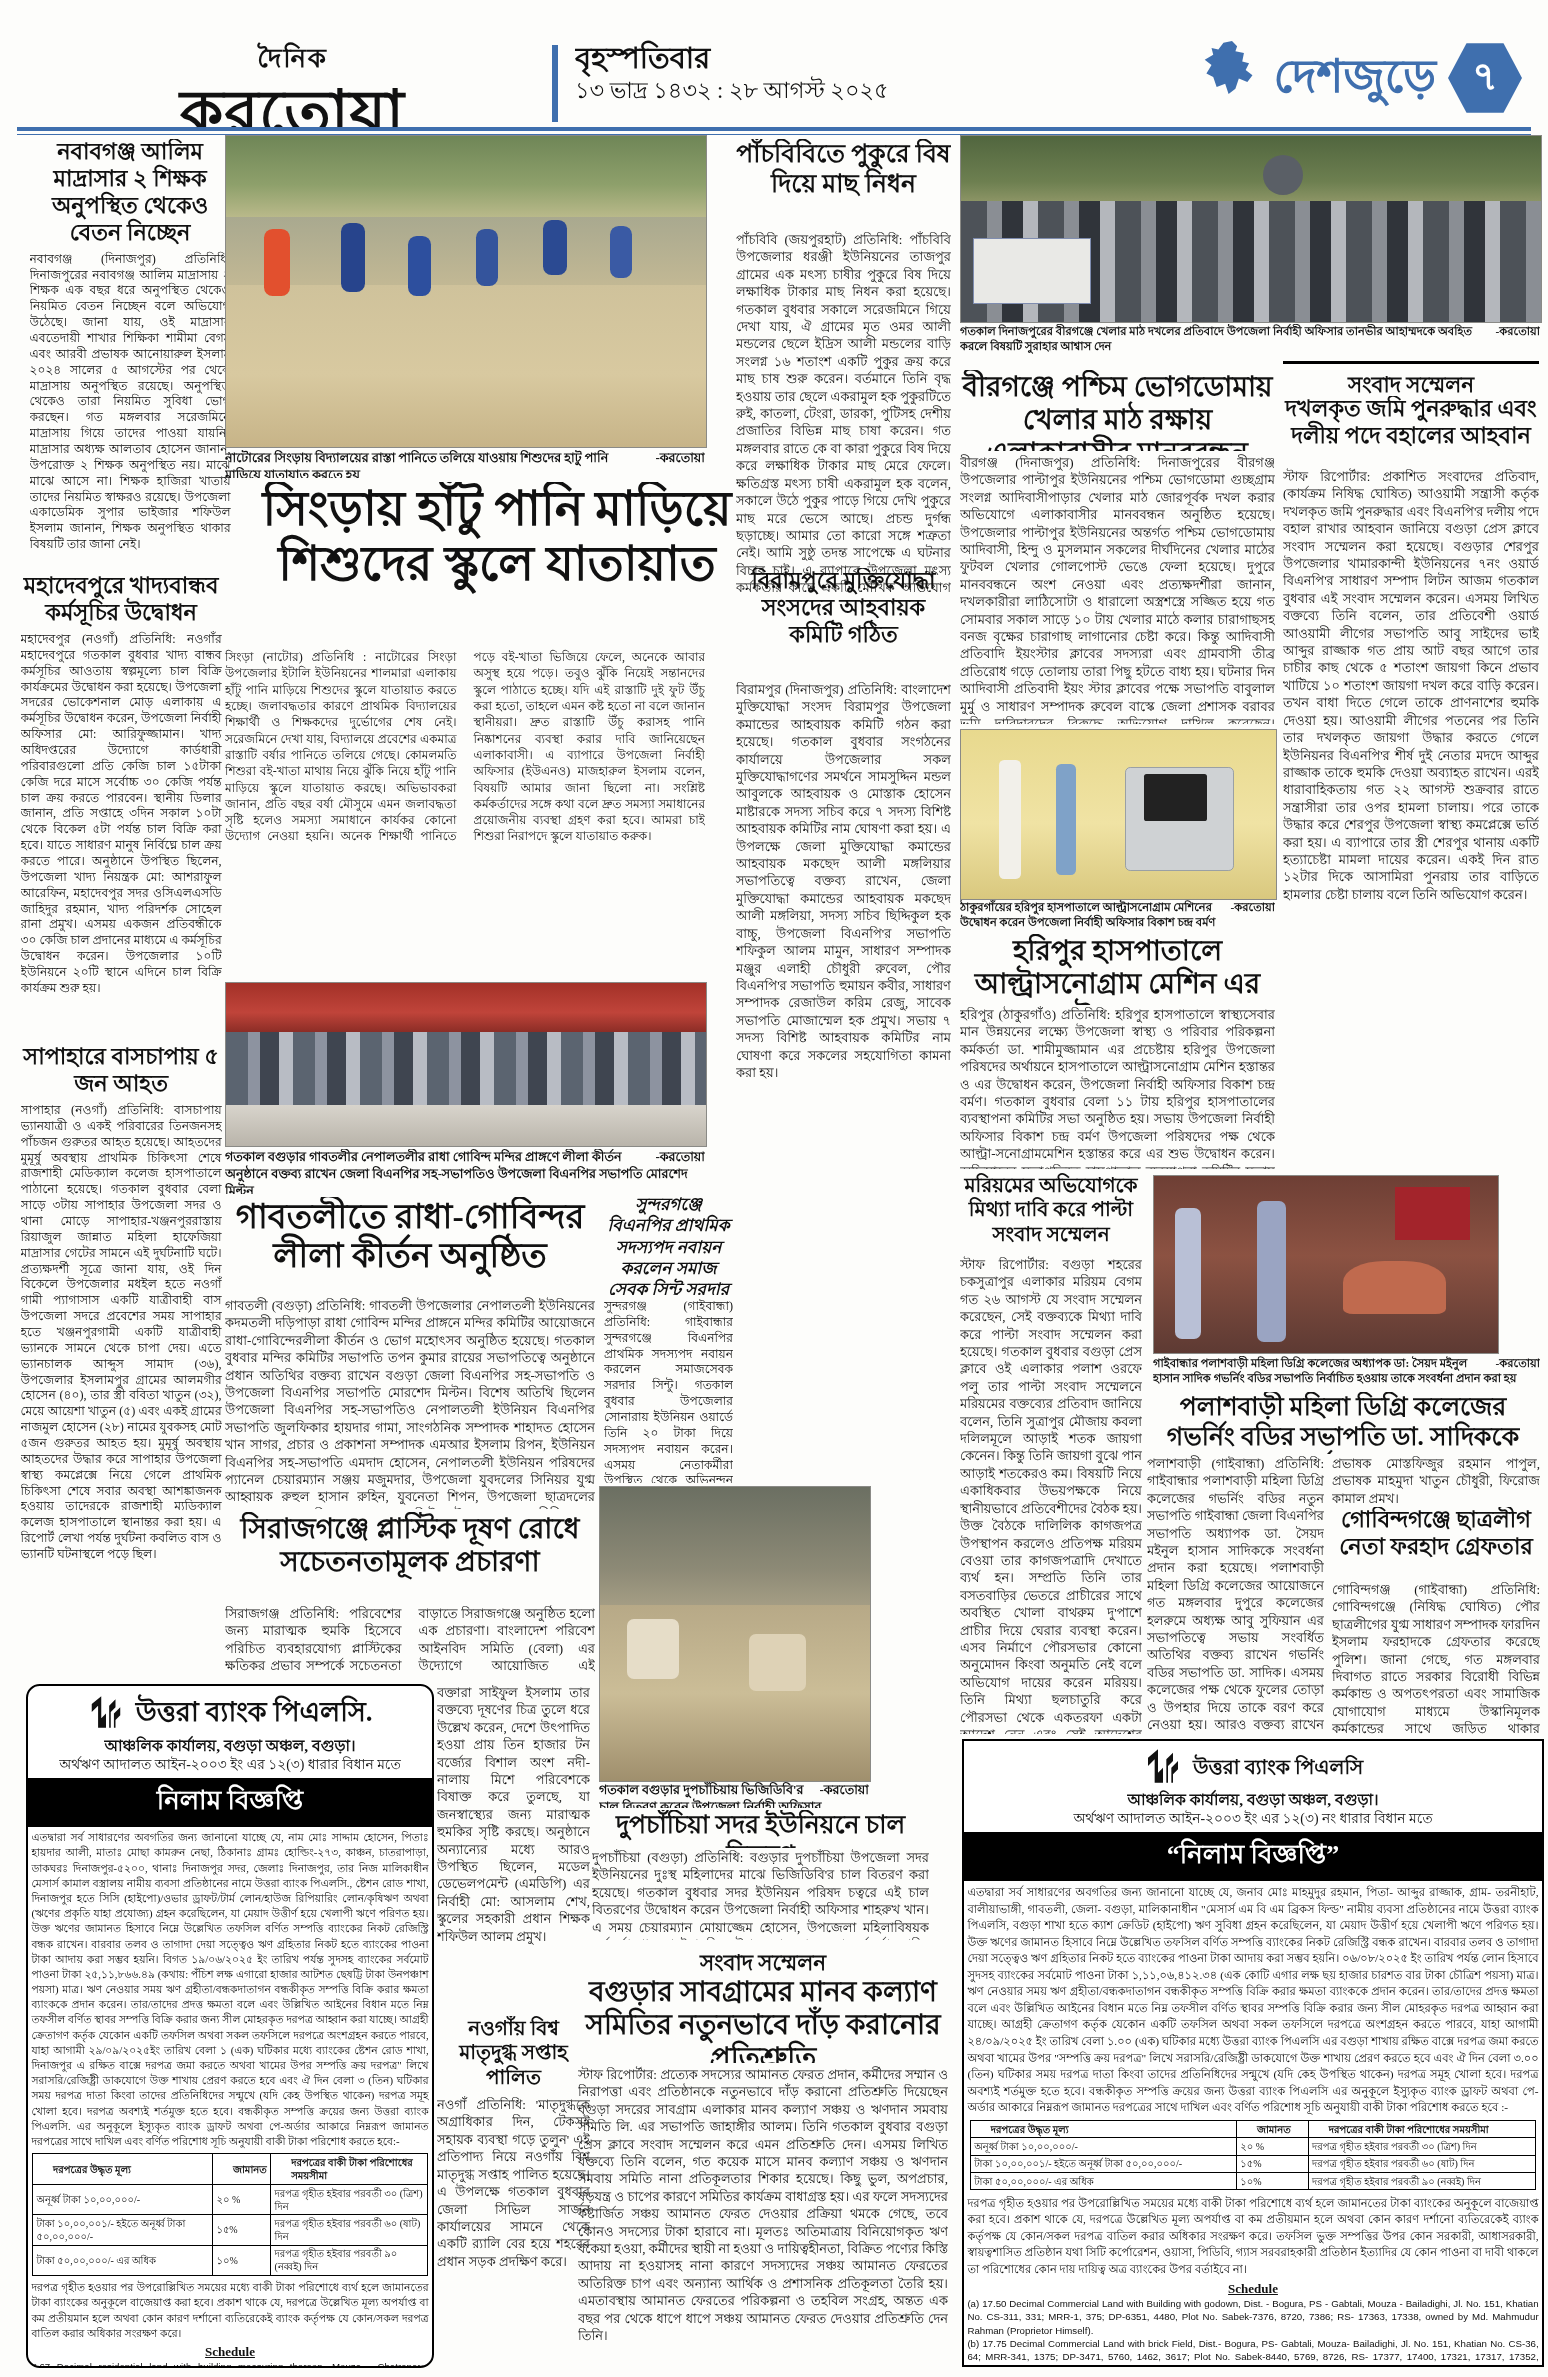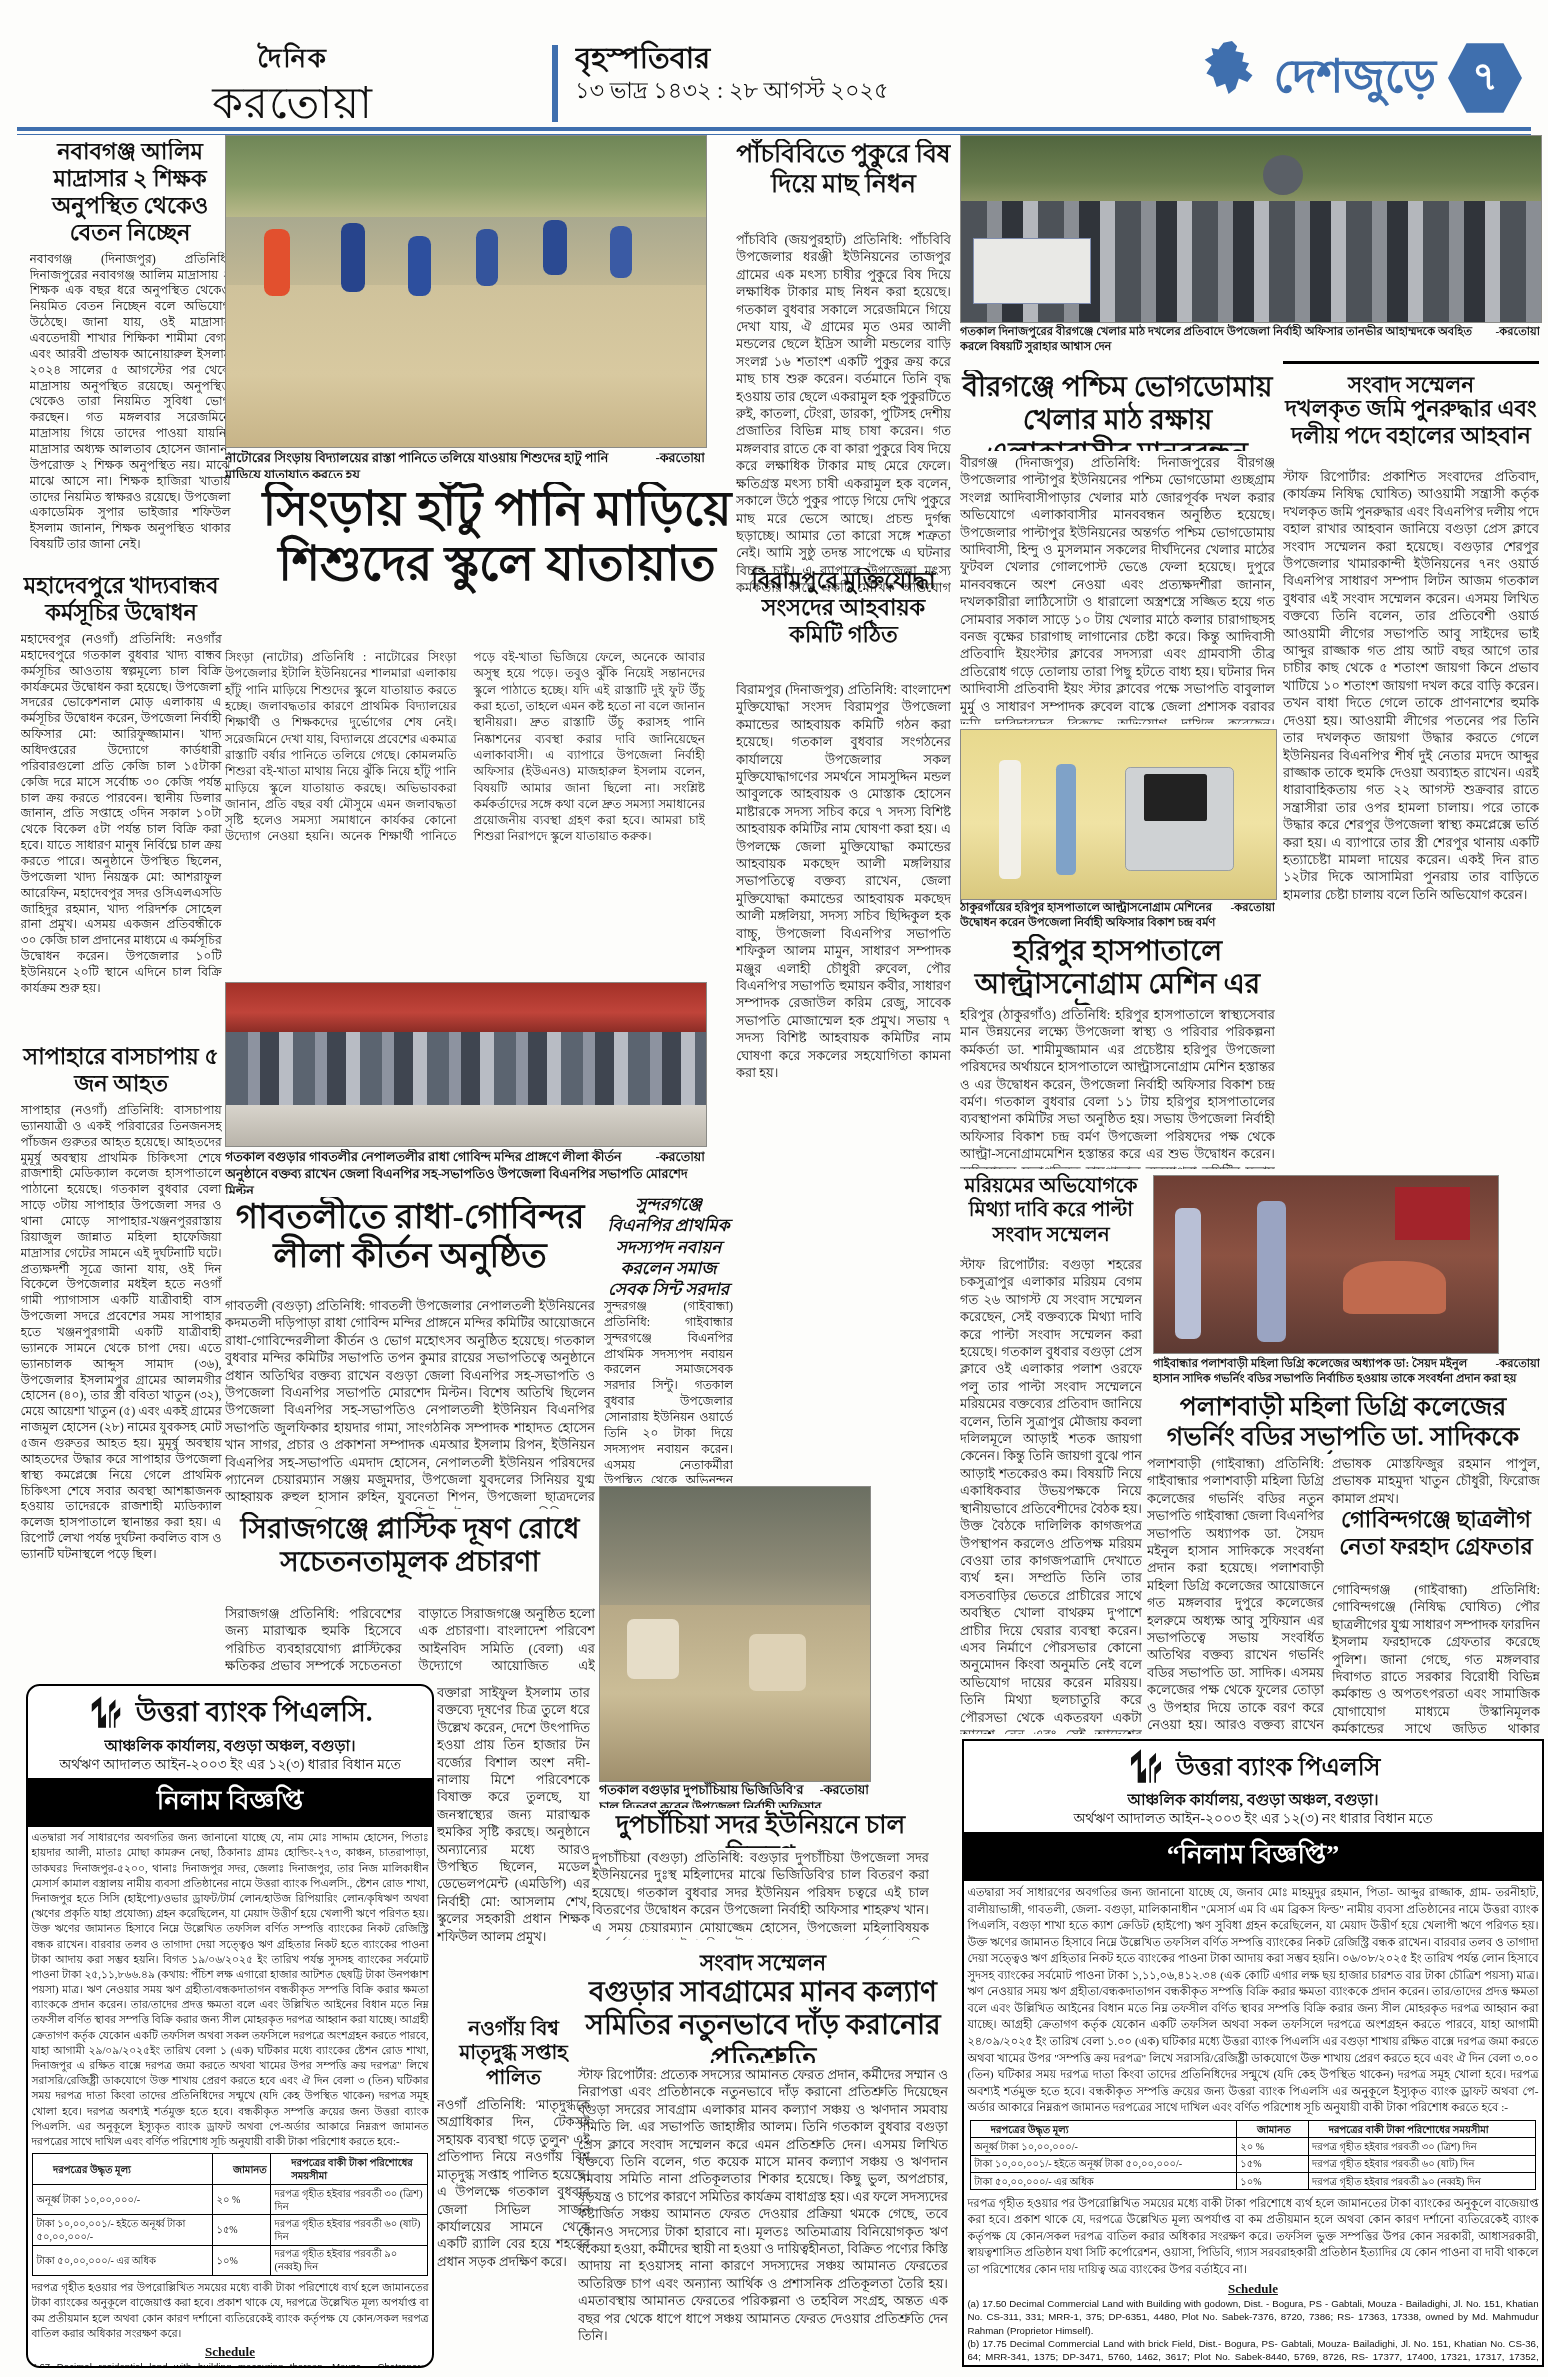--- a/index.html
+++ b/index.html
@@ -18,21 +18,21 @@
   .bt{font-size:13px;line-height:1.34;text-align:justify;}
   .bt-sm{font-size:12.2px;line-height:1.3;text-align:justify;}
   .bt-lg{font-size:12px;line-height:1.36;text-align:justify;}
   .cols2{column-count:2;column-gap:17px;}
   .cap{font-weight:bold;font-size:12.7px;line-height:1.32;}
   .cap-sm{font-weight:bold;font-size:11.4px;line-height:1.3;}
   .credit{float:right;font-weight:bold;margin-left:8.6px;}
   
   .mast{text-align:center;}
   .mast .pfx{font-size:26px;font-weight:bold;letter-spacing:1.7px;}
-  .mast .nm{font-size:44px;font-weight:normal;line-height:1.0;letter-spacing:0.9px;}
+  .mast .nm{font-size:62px;font-weight:bold;line-height:1.0;letter-spacing:0.9px;}
   .vbar{background:#3f6fae;}
   .dayline{font-size:29px;font-weight:bold;line-height:1.25;}
   .dateline2{font-size:22.4px;line-height:1.3;}
   .secwrap{display:flex;gap:12px;}
   .secname{font-size:46px;font-weight:bold;color:#3f6fae;}
   .hexa{width:74px;height:74px;background:#3f6fae;display:flex;align-items:center;justify-content:center;
         clip-path:polygon(25% 3%,75% 3%,100% 50%,75% 97%,25% 97%,0% 50%);}
   .hexa span{color:#fff;font-size:40px;font-weight:bold;}
   .dblrule{border-top:4.3px solid #3f6fae;border-bottom:1.7px solid #3f6fae;height:2.6px;}
   
@@ -257,21 +257,21 @@
 
   </div>
 
   <div class="abs ad" style="left:962px;top:1739px;width:578px;height:624px;">
     <div class="ad-head">
       <span>
         <svg width="40" height="40" viewBox="0 0 24 24">
             <path fill="#111" d="M7,22 L7,8 L3,12 L3,7 L9,2 L9,16 L12,13 L12,22 Z M14,22 L14,8 L18,4 L18,9 L15,12 L15,22 Z M17,22 L17,13 L21,9 L21,14 L18,17 L18,22 Z"></path>
           </svg>
       </span>
-      <span class="ad-bank" style="font-size:24px;">উত্তরা ব্যাংক পিএলসি</span>
+      <span class="ad-bank" style="font-size:20px;">উত্তরা ব্যাংক পিএলসি</span>
     </div>
     <div class="ad-sub">আঞ্চলিক কার্যালয়, বগুড়া অঞ্চল, বগুড়া।</div>
     <div class="ad-law">অর্থঋণ আদালত আইন-২০০৩ ইং এর ১২(৩) নং ধারার বিধান মতে</div>
     <div class="ad-banner">“নিলাম বিজ্ঞপ্তি”</div>
     <div class="adbody-r">এতদ্বারা সর্ব সাধারণের অবগতির জন্য জানানো যাচ্ছে যে, জনাব মোঃ মাহমুদুর রহমান, পিতা- আব্দুর রাজ্জাক, গ্রাম- তরনীহাট, বালীয়াভাঙ্গী, গাবতলী, জেলা- বগুড়া, মালিকানাধীন "মেসার্স এম বি এম ব্রিকস ফিল্ড" নামীয় ব্যবসা প্রতিষ্ঠানের নামে উত্তরা ব্যাংক পিএলসি, বগুড়া শাখা হতে ক্যাশ ক্রেডিট (হাইপো) ঋণ সুবিধা গ্রহন করেছিলেন, যা মেয়াদ উত্তীর্ণ হয়ে খেলাপী ঋণে পরিণত হয়। উক্ত ঋণের জামানত হিসাবে নিম্নে উল্লেখিত তফসিল বর্ণিত সম্পত্তি ব্যাংকের নিকট রেজিস্ট্রি বন্ধক রাখেন। বারবার তলব ও তাগাদা দেয়া সত্ত্বেও ঋণ গ্রহিতার নিকট হতে ব্যাংকের পাওনা টাকা আদায় করা সম্ভব হয়নি। ০৬/০৮/২০২৫ ইং তারিখ পর্যন্ত লোন হিসাবে সুদসহ ব্যাংকের সর্বমোট পাওনা টাকা ১,১১,০৬,৪১২.৩৪ (এক কোটি এগার লক্ষ ছয় হাজার চারশত বার টাকা চৌত্রিশ পয়সা) মাত্র। ঋণ নেওয়ার সময় ঋণ গ্রহীতা/বন্ধকদাতাগন বন্ধকীকৃত সম্পত্তি বিক্রি করার ক্ষমতা ব্যাংককে প্রদান করেন। তার/তাদের প্রদত্ত ক্ষমতা বলে এবং উল্লিখিত আইনের বিধান মতে নিম্ন তফসীল বর্ণিত স্থাবর সম্পত্তি বিক্রি করার জন্য সীল মোহরকৃত দরপত্র আহ্বান করা যাচ্ছে। আগ্রহী ক্রেতাগণ কর্তৃক যেকোন একটি তফসিল অথবা সকল তফসিলে দরপত্রে অংশগ্রহন করতে পারবে, যাহা আগামী ২৪/০৯/২০২৫ ইং তারিখ বেলা ১.০০ (এক) ঘটিকার মধ্যে উত্তরা ব্যাংক পিএলসি এর বগুড়া শাখায় রক্ষিত বাক্সে দরপত্র জমা করতে অথবা খামের উপর "সম্পত্তি ক্রয় দরপত্র" লিখে সরাসরি/রেজিষ্ট্রী ডাকযোগে উক্ত শাখায় প্রেরণ করতে হবে এবং ঐ দিন বেলা ৩.০০ (তিন) ঘটিকার সময় দরপত্র দাতা কিংবা তাদের প্রতিনিধিদের সন্মুখে (যদি কেহ উপস্থিত থাকেন) দরপত্র সমূহ খোলা হবে। দরপত্র অবশ্যই শর্তমুক্ত হতে হবে। বন্ধকীকৃত সম্পত্তি ক্রয়ের জন্য উত্তরা ব্যাংক পিএলসি এর অনুকূলে ইস্যুকৃত ব্যাংক ড্রাফট অথবা পে-অর্ডার আকারে নিম্নরূপ জামানত দরপত্রের সাথে দাখিল এবং বর্ণিত পরিশোধ সূচি অনুযায়ী বাকী টাকা পরিশোধ করতে হবে :-</div>
     <table class="adt">
       <tbody>
           <tr>
         <th>দরপত্রের উদ্ধৃত মূল্য</th>
         <th>জামানত</th>

